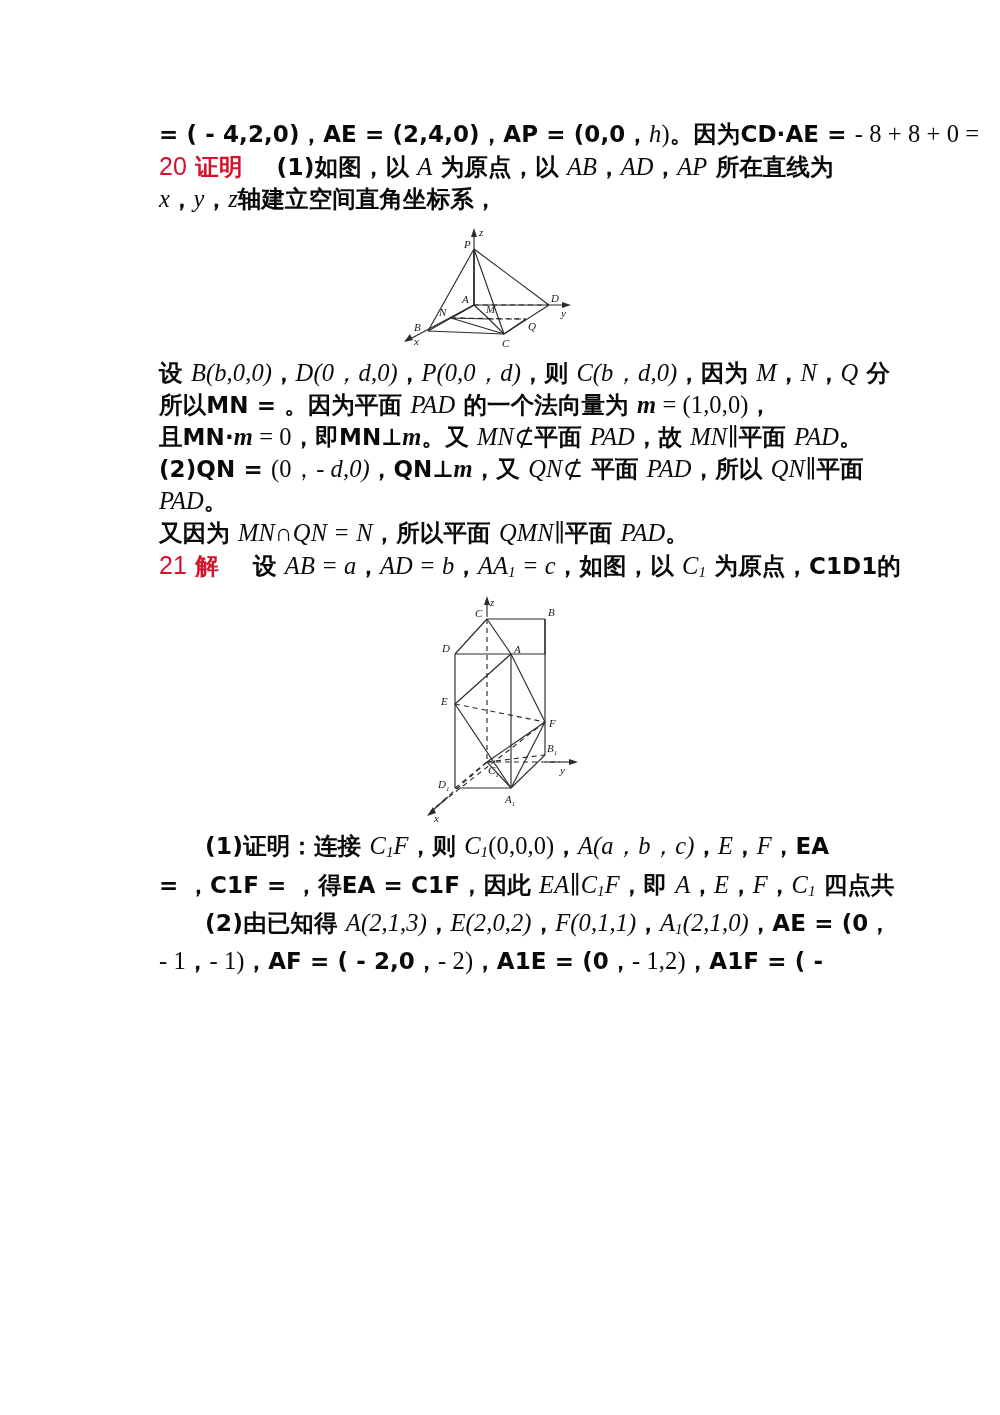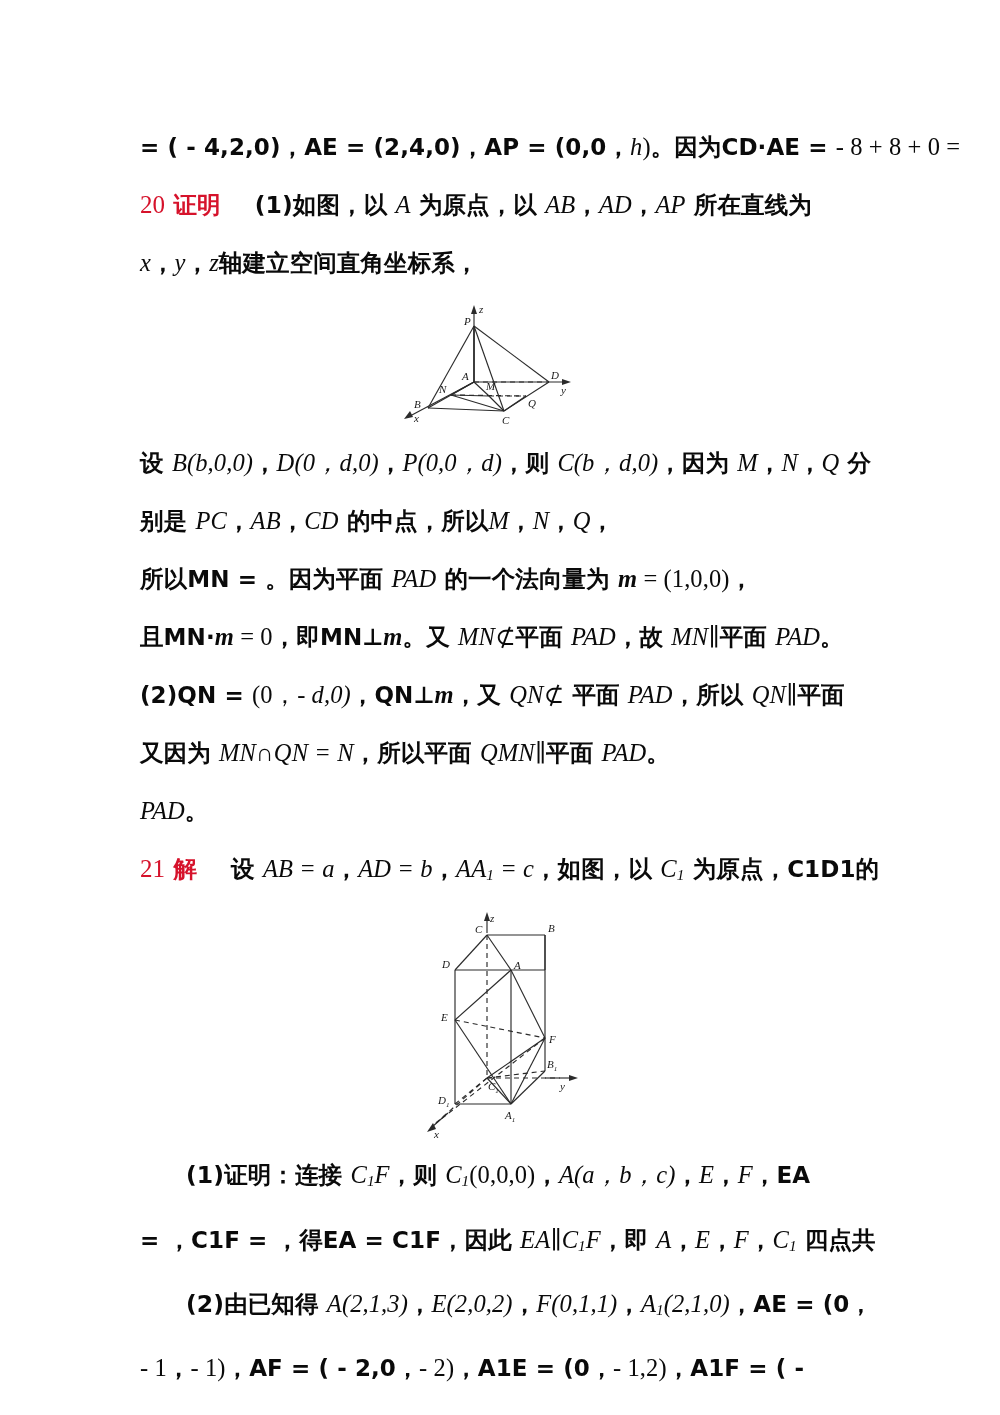--- a/index.html
+++ b/index.html
@@ -22,24 +22,25 @@
     background: #ffffff;
   }
   .content {
     position: absolute;
     left: 140px;
     top: 118px;
     width: 742px;
   }
   .line {
     font-size: 24.5px;
-    line-height: 58px;
+    line-height: 32px;
     letter-spacing: 0.1px;
     white-space: nowrap;
     color: #0a0a0a;
+    margin-left: 19px;
   }
   
   .cn {
     font-family: "DejaVu Sans", "Liberation Sans", sans-serif;
     font-weight: 700;
     font-size: 23.5px;
   }
   
   .up {
     font-family: "DejaVu Sans", "Liberation Sans", sans-serif;
@@ -68,21 +69,21 @@
     font-size: 0.62em;
     vertical-align: -0.22em;
   }
   .qnum {
     color: #d6122b;
     font-family: "DejaVu Sans", "Liberation Sans", sans-serif;
     font-weight: 700;
     font-size: 23.5px;
   }
   .qnum .digits {
-    font-family: Liberation Serif, serif;
+    font-family: Liberation Sans, sans-serif;
     font-weight: 400;
     font-size: 25px;
   }
   .gap-lg { display: inline-block; width: 34px; }
   .indent { display: inline-block; width: 46px; }
 
   .figure-wrap {
     display: flex;
     justify-content: center;
     align-items: flex-start;
@@ -162,42 +163,39 @@
           <text x="116" y="126">C</text>
           <text x="28" y="124">x</text>
         </g>
       </svg>
     </div>
 
     <div class="line">
       <span class="cn">设 </span><span class="it">B</span><span class="it">(b,0,0)</span><span class="cn">，</span><span class="it">D</span><span class="it">(0，d,0)</span><span class="cn">，</span><span class="it">P</span><span class="it">(0,0，d)</span><span class="cn">，则 </span><span class="it">C</span><span class="it">(b，d,0)</span><span class="cn">，因为 </span><span class="it">M</span><span class="cn">，</span><span class="it">N</span><span class="cn">，</span><span class="it">Q</span><span class="cn"> 分</span>
     </div>
 
-    <div class="line">
-      <span class="cn">别是 </span><span class="it">PC</span><span class="cn">，</span><span class="it">AB</span><span class="cn">，</span><span class="it">CD</span><span class="cn"> 的中点，所以</span><span class="it">M</span><span class="cn">，</span><span class="it">N</span><span class="cn">，</span><span class="it">Q</span><span class="cn">，</span>
-    </div>
 
     <div class="line">
       <span class="cn">所以</span><span class="up">MN = </span><span class="cn">。因为平面 </span><span class="it">PAD</span><span class="cn"> 的一个法向量为 </span><span class="bolditalic">m</span><span class="num"> = (1,0,0)</span><span class="cn">，</span>
     </div>
 
     <div class="line">
       <span class="cn">且</span><span class="up">MN·</span><span class="bolditalic">m</span><span class="num"> = 0</span><span class="cn">，即</span><span class="up">MN⊥</span><span class="bolditalic">m</span><span class="cn">。又 </span><span class="it">MN</span><span class="num">⊄</span><span class="cn">平面 </span><span class="it">PAD</span><span class="cn">，故 </span><span class="it">MN</span><span class="num">∥</span><span class="cn">平面 </span><span class="it">PAD</span><span class="cn">。</span>
     </div>
 
     <div class="line">
       <span class="up">(2)QN = </span><span class="num">(0，</span><span class="it">- d,0)</span><span class="cn">，</span><span class="up">QN⊥</span><span class="bolditalic">m</span><span class="cn">，又 </span><span class="it">QN</span><span class="num">⊄</span><span class="cn"> 平面 </span><span class="it">PAD</span><span class="cn">，所以 </span><span class="it">QN</span><span class="num">∥</span><span class="cn">平面</span>
     </div>
 
     <div class="line">
+      <span class="it">PAD</span><span class="cn">。</span>
+    </div>
+
+    <div class="line">
       <span class="cn">又因为 </span><span class="it">MN∩QN = N</span><span class="cn">，所以平面 </span><span class="it">QMN</span><span class="num">∥</span><span class="cn">平面 </span><span class="it">PAD</span><span class="cn">。</span>
-    </div>
-
-    <div class="line">
-      <span class="it">PAD</span><span class="cn">。</span>
     </div>
 
     <div class="line">
       <span class="qnum"><span class="digits">21</span> <span>解</span></span><span class="gap-lg"></span><span class="cn">设 </span><span class="it">AB = a</span><span class="cn">，</span><span class="it">AD = b</span><span class="cn">，</span><span class="it"><span>AA</span><sub>1</sub></span><span class="it"> = c</span><span class="cn">，如图，以 </span><span class="it"><span>C</span><sub>1</sub></span><span class="cn"> 为原点，</span><span class="up">C1D1</span><span class="cn">的</span>
     </div>
 
 
     <div class="figure-wrap figure-2">
       <svg width="182" height="232" viewBox="0 0 182 232">
         <g stroke="#2b2b2b" fill="none" stroke-width="1.15">

